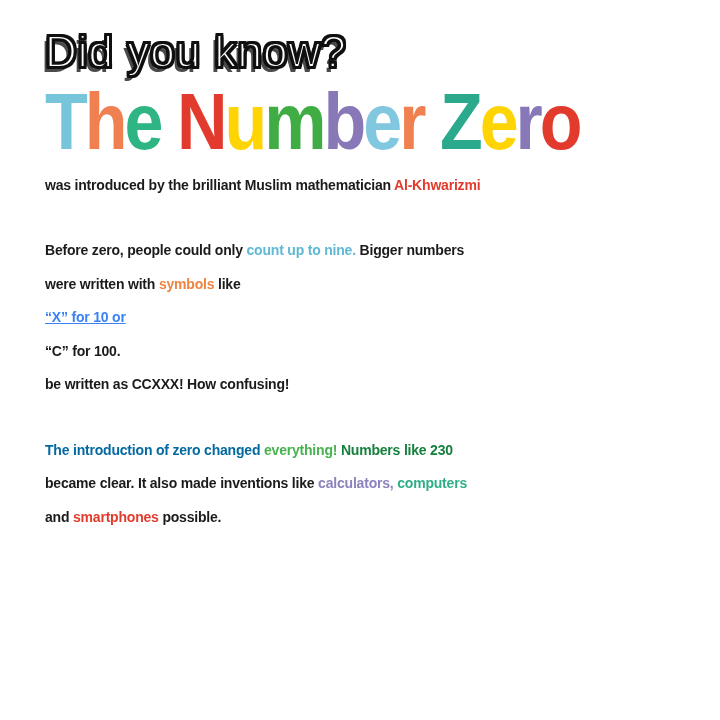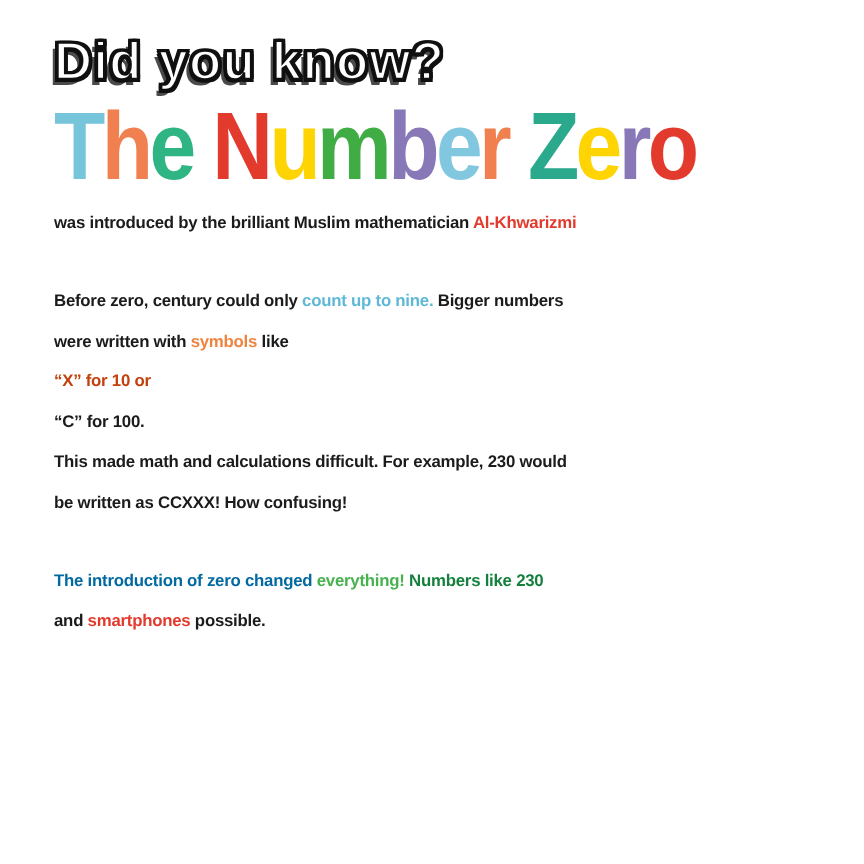--- a/index.html
+++ b/index.html
@@ -15,21 +15,21 @@
     position: relative;
   }
   .content {
     position: absolute;
     left: 45px;
     top: 26px;
     width: 640px;
   }
   .header {
     font-size: 44px;
-    font-weight: 700;
+    font-weight: 400;
     letter-spacing: 1px;
     color: #ffffff;
     -webkit-text-stroke: 2px #101010;
     text-shadow:
       -2px -2px 0 #101010,
       2px -2px 0 #101010,
       -2px 2px 0 #101010,
       2px 2px 0 #101010,
       -2px 0 0 #101010,
       2px 0 0 #101010,
@@ -70,25 +70,25 @@
 <div class="content">
   <div class="header">Did you know?</div>
 
   <div class="title" id="title"><span class="letter" style="color: rgb(118, 197, 219);">T</span><span class="letter" style="color: rgb(240, 128, 80);">h</span><span class="letter" style="color: rgb(47, 181, 131);">e</span><span class="letter" style="color: rgb(27, 27, 27);"> </span><span class="letter" style="color: rgb(226, 59, 46);">N</span><span class="letter" style="color: rgb(255, 212, 3);">u</span><span class="letter" style="color: rgb(63, 173, 68);">m</span><span class="letter" style="color: rgb(136, 120, 184);">b</span><span class="letter" style="color: rgb(130, 199, 224);">e</span><span class="letter" style="color: rgb(240, 128, 80);">r</span><span class="letter" style="color: rgb(27, 27, 27);"> </span><span class="letter" style="color: rgb(43, 169, 140);">Z</span><span class="letter" style="color: rgb(255, 212, 3);">e</span><span class="letter" style="color: rgb(136, 120, 184);">r</span><span class="letter" style="color: rgb(226, 59, 46);">o</span></div>
 
   <div class="paras" id="paragraphs">
       <div class="para">
         <div class="line"><span style="color: rgb(27, 27, 27);">was introduced by the brilliant Muslim mathematician </span><span style="color: rgb(226, 59, 46);">Al-Khwarizmi</span></div>
       </div>
       <div class="para">
-        <div class="line"><span style="color: rgb(27, 27, 27);">Before zero, century could only </span><span style="color: rgb(95, 185, 214);">count up to nine.</span><span style="color: rgb(27, 27, 27);"> Bigger numbers</span></div>
+        <div class="line"><span style="color: rgb(27, 27, 27);">Before zero, people could only </span><span style="color: rgb(95, 185, 214);">count up to nine.</span><span style="color: rgb(27, 27, 27);"> Bigger numbers</span></div>
         <div class="line"><span style="color: rgb(27, 27, 27);">were written with </span><span style="color: rgb(239, 132, 64);">symbols</span><span style="color: rgb(27, 27, 27);"> like</span></div>
-        <div class="line"><span style="color: #c2410c;">“X” for 10 or</span></div>
+        <div class="line"><span style="color: #3b82f6; text-decoration: underline;">“X” for 10 or</span></div>
         <div class="line"><span style="color: rgb(27, 27, 27);">“C” for 100.</span></div>
-        <div class="line"><span style="color: rgb(27, 27, 27);">This made math and calculations difficult. For example, 230 would</span></div>
         <div class="line"><span style="color: rgb(27, 27, 27);">be written as CCXXX! How confusing!</span></div>
       </div>
       <div class="para">
         <div class="line"><span style="color: #0369a1;">The introduction of zero changed </span><span style="color: rgb(71, 178, 78);">everything!</span><span style="color: #15803d;"> Numbers like 230</span></div>
+        <div class="line"><span style="color: rgb(27, 27, 27);">became clear. It also made inventions like </span><span style="color: rgb(141, 130, 190);">calculators,</span><span style="color: rgb(27, 27, 27);"> </span><span style="color: rgb(47, 174, 136);">computers</span></div>
         <div class="line"><span style="color: rgb(27, 27, 27); margin-top: 35px;">and </span><span style="color: rgb(226, 59, 46);">smartphones</span><span style="color: rgb(27, 27, 27);"> possible.</span></div>
       </div>
     </div>
 </div>
 
 </body></html>

